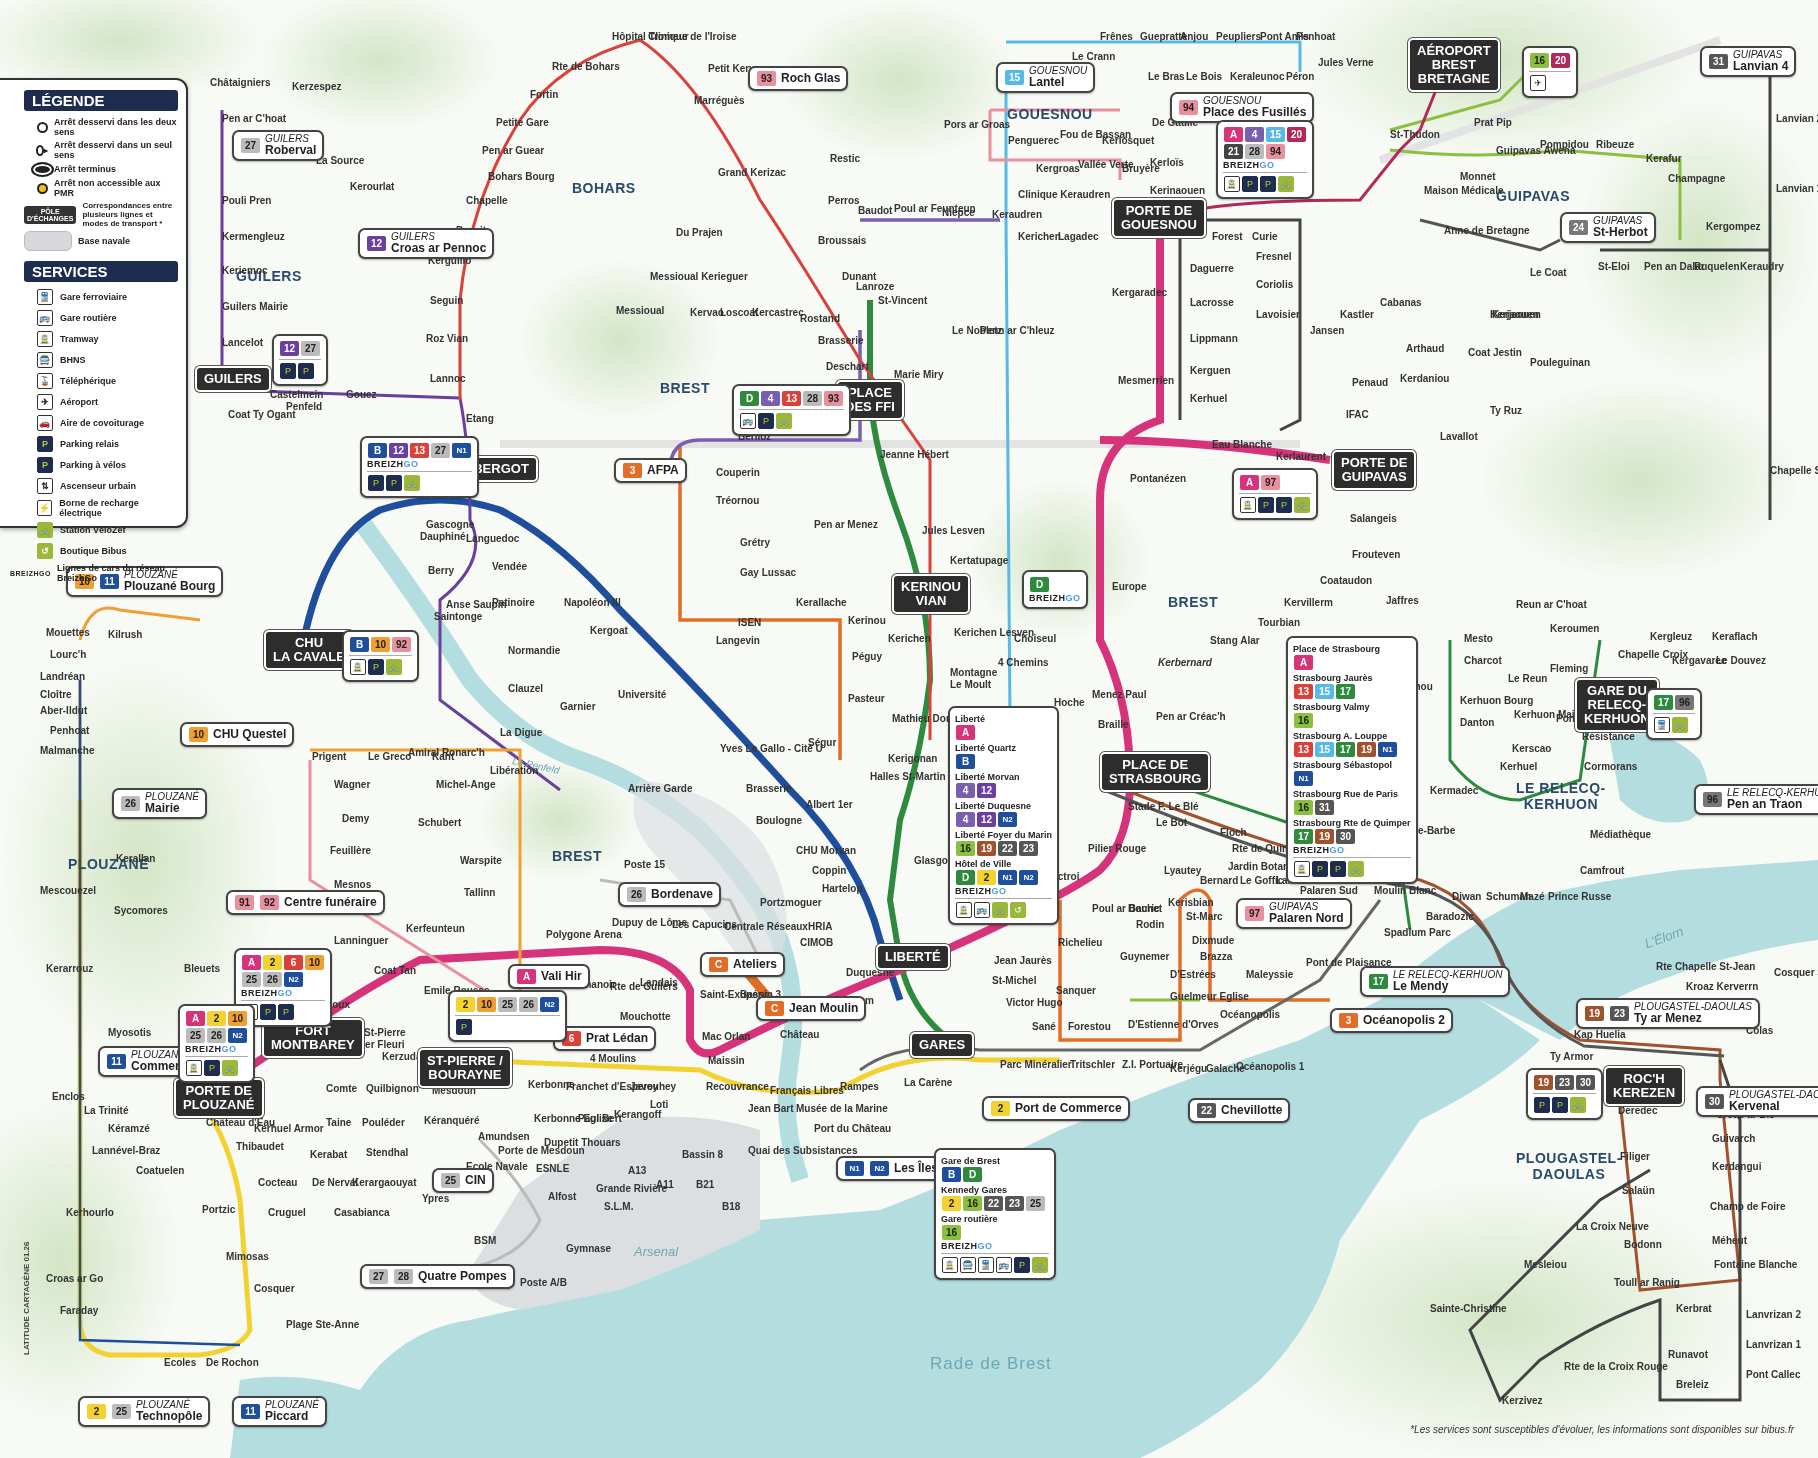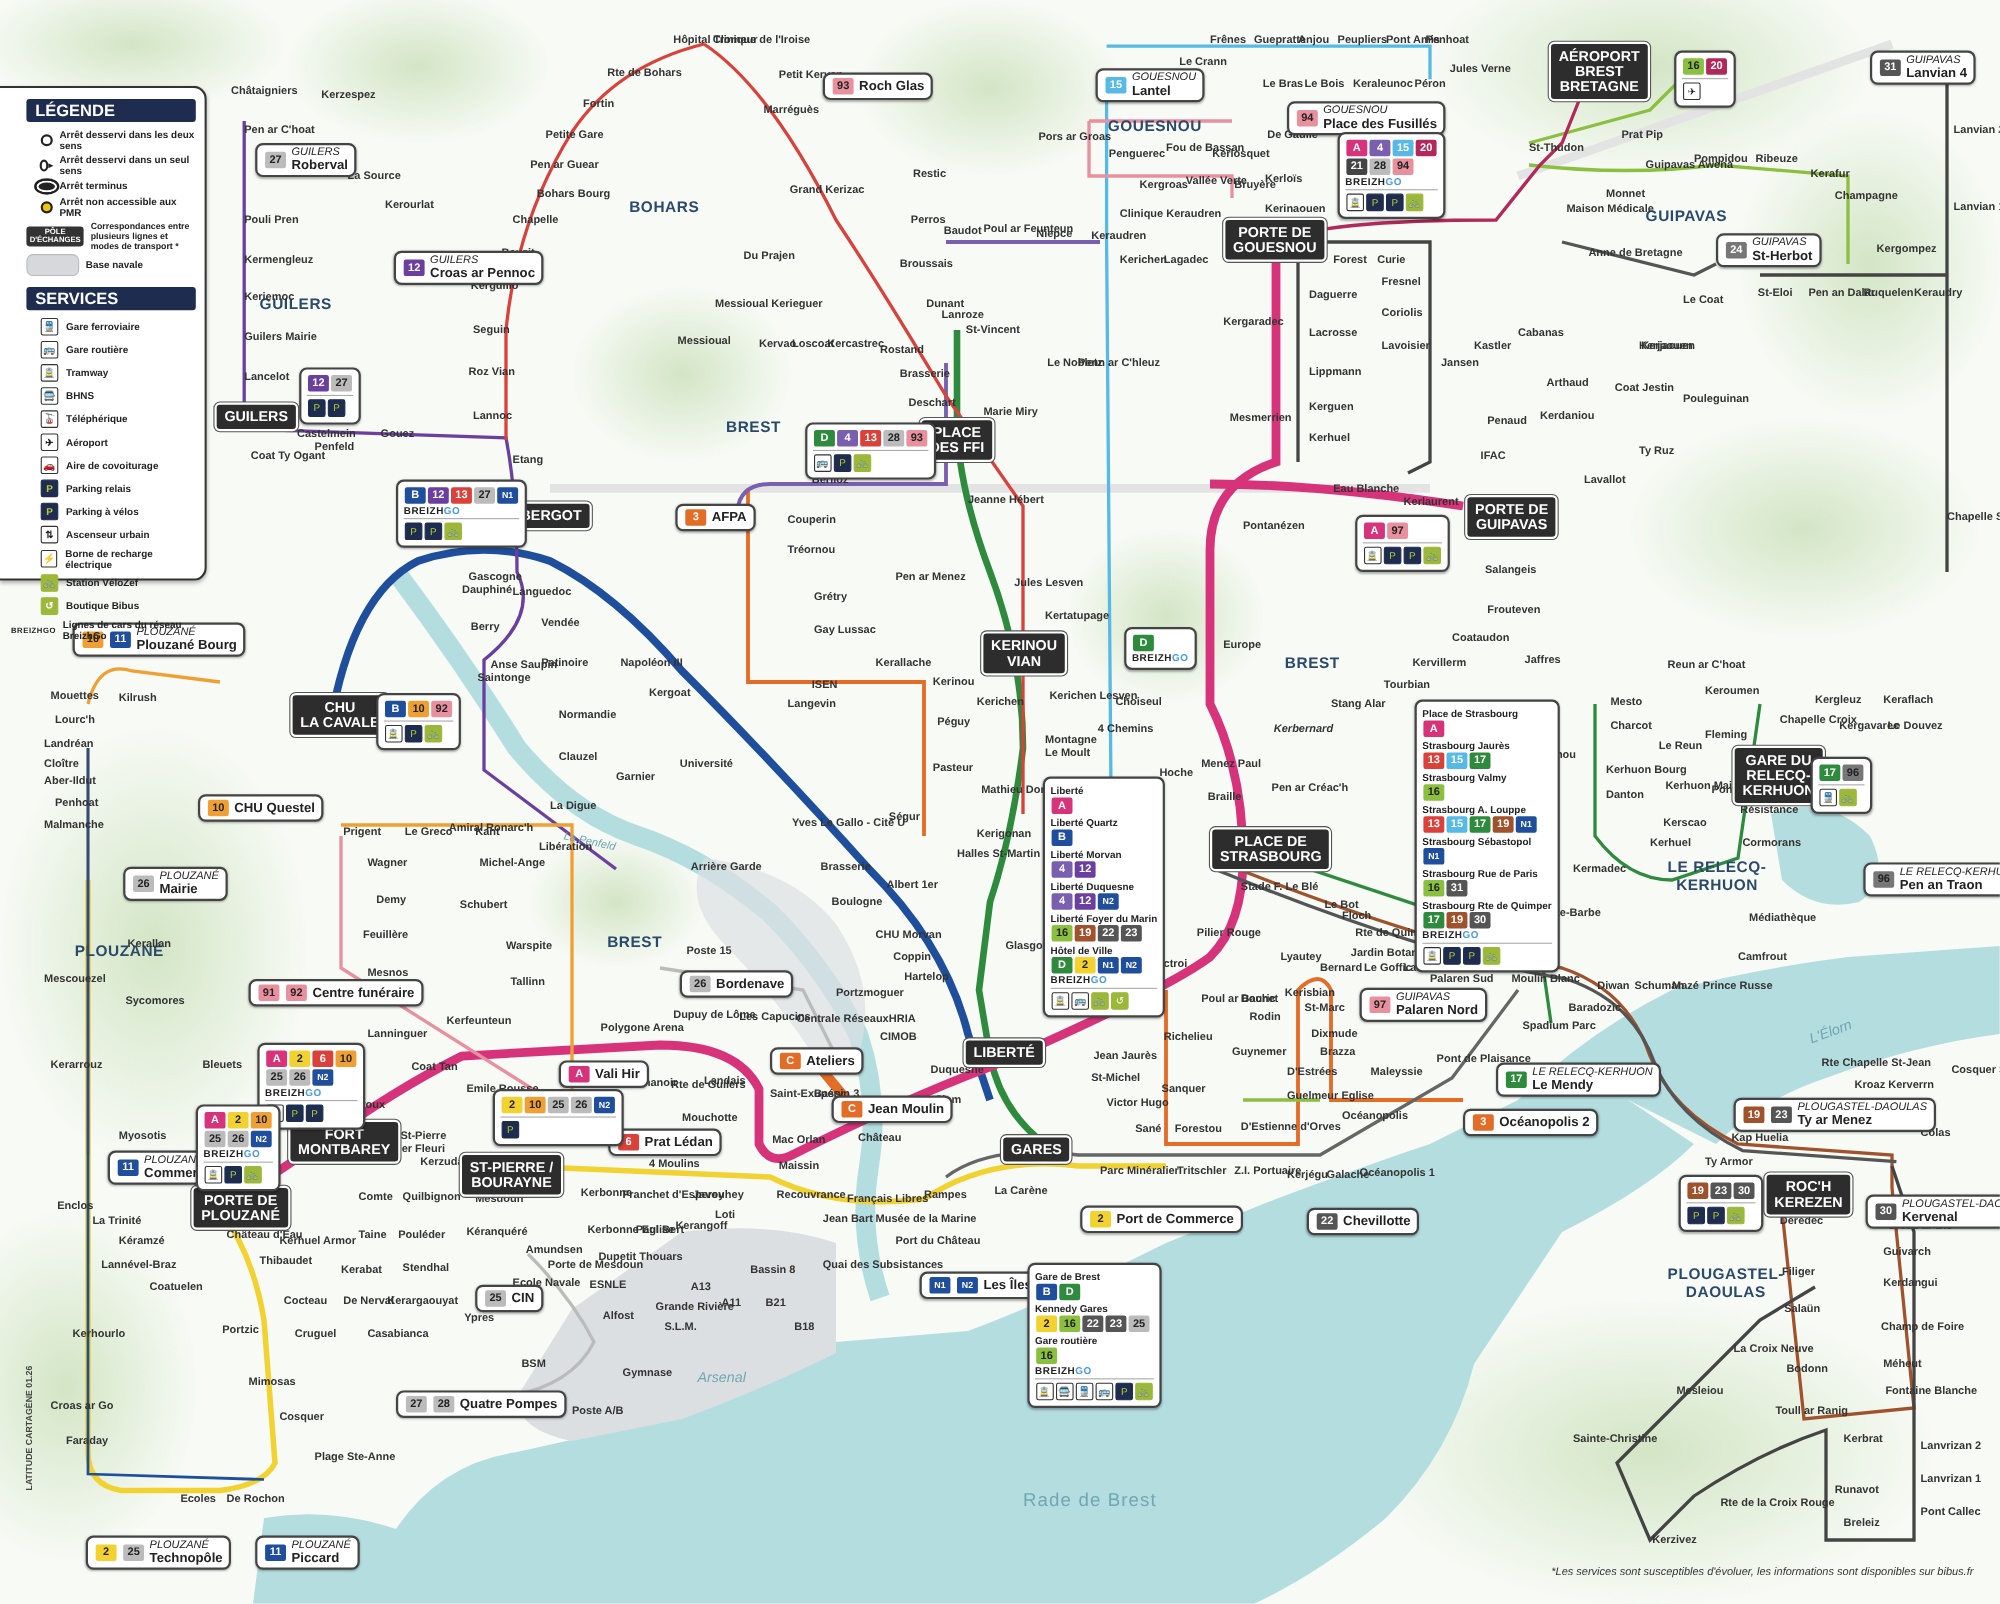--- a/index.html
+++ b/index.html
@@ -413,21 +413,21 @@
     <div class="lbl" style="left: 1032px; top: 1022px;">Sané</div>
     <div class="lbl" style="left: 1068px; top: 1022px;">Forestou</div>
     <div class="lbl" style="left: 1092px; top: 904px;">Poul ar Bachet</div>
     <div class="lbl" style="left: 1128px; top: 904px;">Douric</div>
     <div class="lbl" style="left: 1136px; top: 920px;">Rodin</div>
     <div class="lbl" style="left: 1058px; top: 938px;">Richelieu</div>
     <div class="lbl" style="left: 1120px; top: 952px;">Guynemer</div>
     <div class="lbl" style="left: 1056px; top: 986px;">Sanquer</div>
     <div class="lbl" style="left: 1128px; top: 1020px;">D'Estienne d'Orves</div>
     <div class="lbl" style="left: 1128px; top: 802px;">Stade F. Le Blé</div>
-    <div class="lbl" style="left: 1156px; top: 818px; margin-left: 48px;">Le Bot</div>
+    <div class="lbl" style="left: 1156px; top: 818px;">Le Bot</div>
     <div class="lbl" style="left: 1220px; top: 828px;">Floch</div>
     <div class="lbl" style="left: 1232px; top: 844px;">Rte de Quimper</div>
     <div class="lbl" style="left: 1228px; top: 862px;">Jardin Botanique</div>
     <div class="lbl" style="left: 1164px; top: 866px;">Lyautey</div>
     <div class="lbl" style="left: 1200px; top: 876px;">Bernard</div>
     <div class="lbl" style="left: 1240px; top: 876px;">Le Goffic</div>
     <div class="lbl" style="left: 1276px; top: 876px;">Landelle</div>
     <div class="lbl" style="left: 1168px; top: 898px;">Kerisbian</div>
     <div class="lbl" style="left: 1348px; top: 862px;">Rody</div>
     <div class="lbl" style="left: 1186px; top: 912px;">St-Marc</div>

